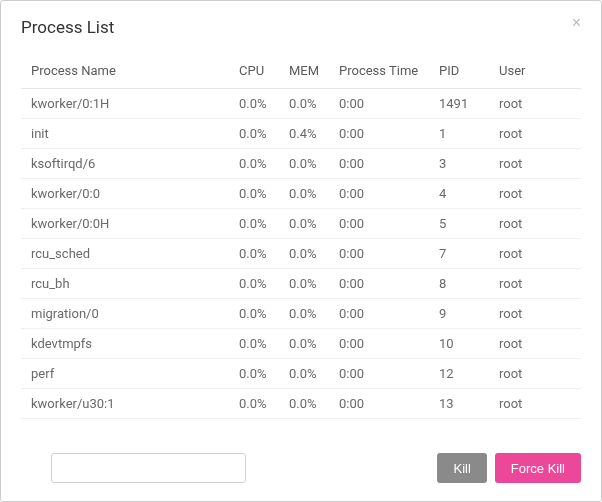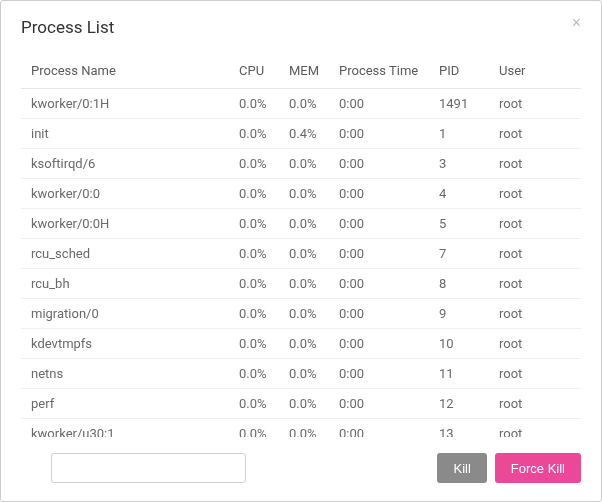--- a/index.html
+++ b/index.html
@@ -211,28 +211,20 @@
             </tr>
             <tr>
               <td>kdevtmpfs</td>
               <td>0.0%</td>
               <td>0.0%</td>
               <td>0:00</td>
               <td>10</td>
               <td>root</td>
             </tr>
             <tr>
-              <td>netns</td>
-              <td>0.0%</td>
-              <td>0.0%</td>
-              <td>0:00</td>
-              <td>11</td>
-              <td>root</td>
-            </tr>
-            <tr>
               <td>perf</td>
               <td>0.0%</td>
               <td>0.0%</td>
               <td>0:00</td>
               <td>12</td>
               <td>root</td>
             </tr>
             <tr>
               <td>kworker/u30:1</td>
               <td>0.0%</td>

